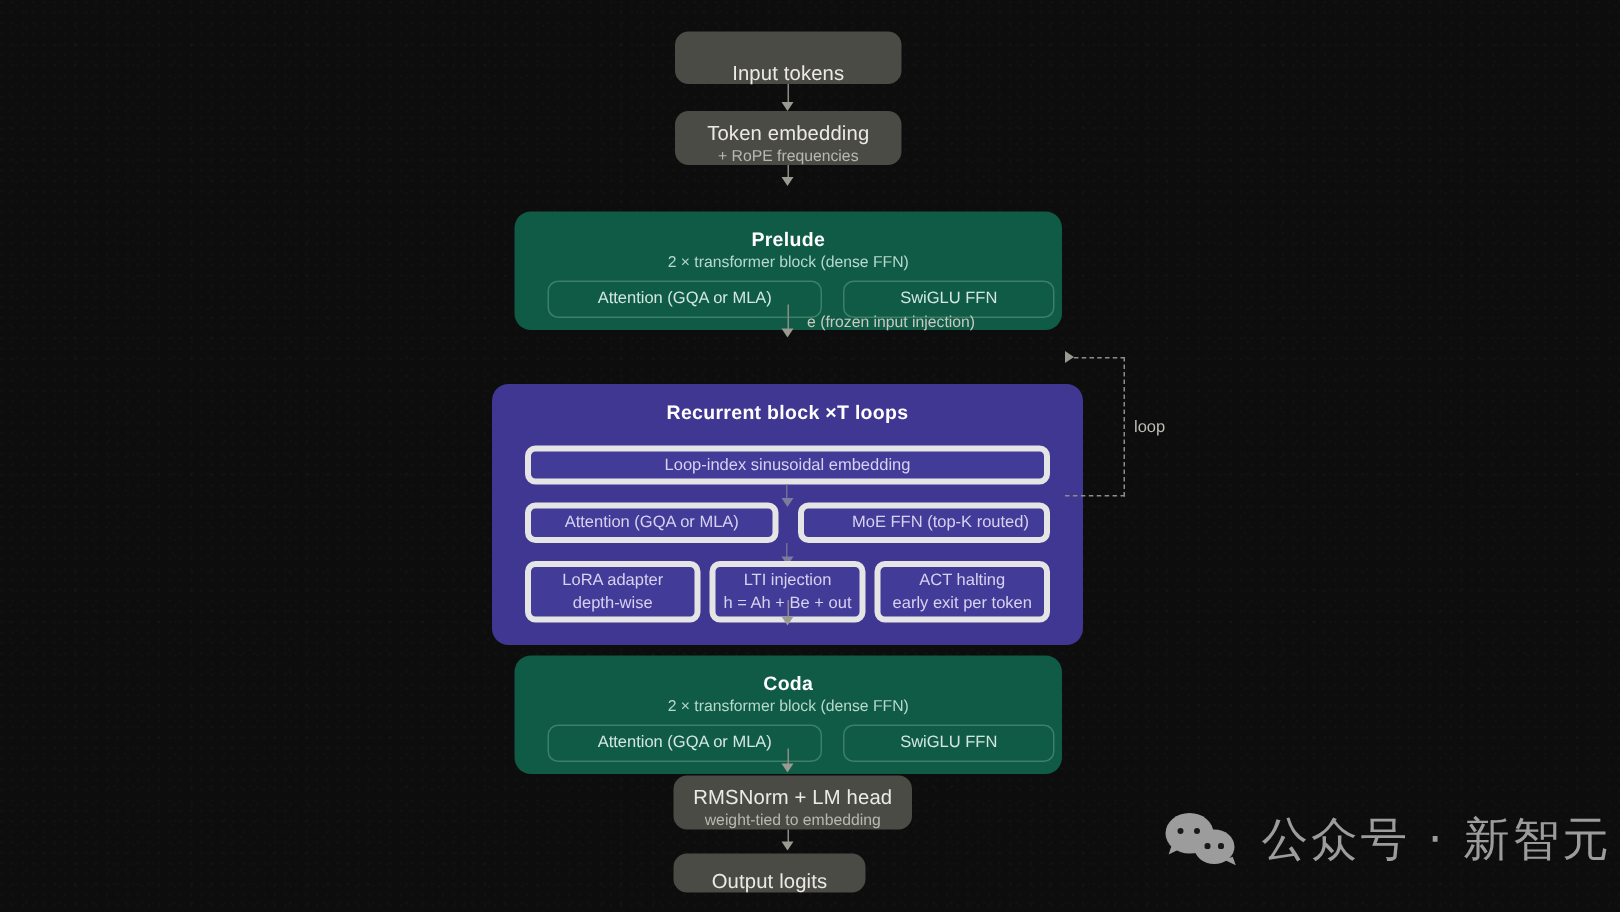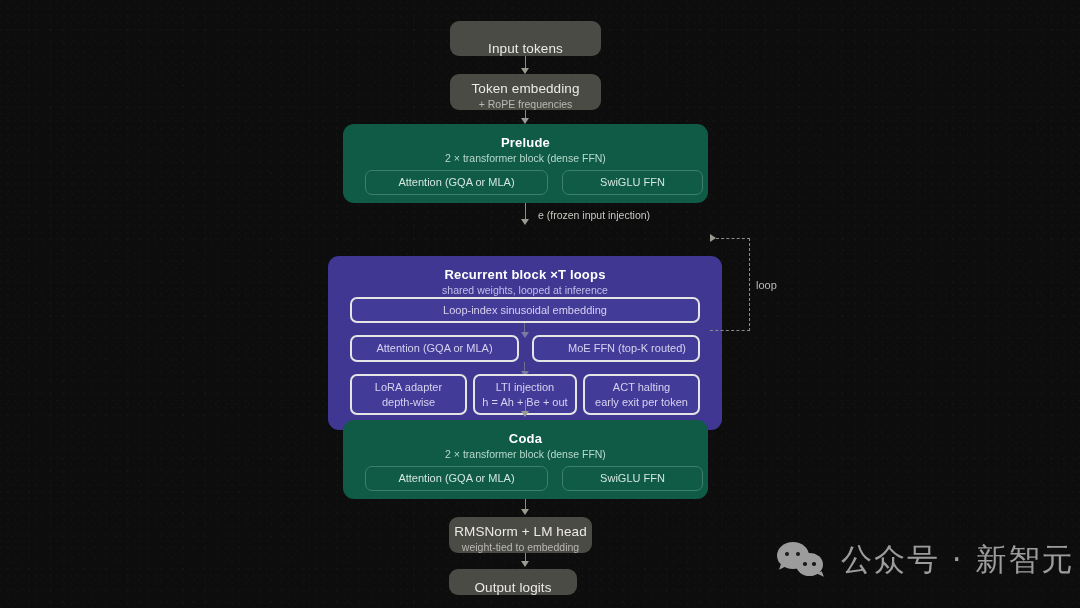--- a/index.html
+++ b/index.html
@@ -46,20 +46,21 @@
   .grey .t2 {
     font-size: 10.5px;
     color: #b9b8b0;
     margin-top: 2px;
   }
 
   
   .green {
     background: #0f5b46;
     border-radius: 11px;
+    margin-top: 17px;
   }
   .purple {
     background: #3f3792;
     border-radius: 11px;
     margin-top: 30px;
   }
   .group-title {
     position: absolute;
     left: 0; right: 0;
     text-align: center;
@@ -89,21 +90,21 @@
     font-size: 11px;
     line-height: 1.35;
   }
   .sub.green-sub {
     background: #0f5b46;
     border: 1px solid #3d7f69;
     color: #d3e7df;
   }
   .sub.purple-sub {
     background: #433b98;
-    border: 2px solid #e5e5e5;
+    border: 4px solid #e5e5e5;
     color: #d6d2f0;
   }
 
   
   .vline {
     position: absolute;
     width: 1.4px;
     background: #8b8b84;
   }
   .arrowhead {
@@ -228,21 +229,20 @@
       <span>SwiGLU FFN</span>
     </div>
   </div>
 
   <div class="vline" style="left:524.5px; top:203px; height:19px;"></div>
   <div class="arrowhead" style="left:521px; top:219px;"></div>
   <div class="edge-label" style="left:538px; top:209px;">e (frozen input injection)</div>
 
   <div class="purple" style="position:absolute; left:328px; top:226px; width:394px; height:174px;">
     <div class="group-title" style="top:11px;">Recurrent block ×T loops</div>
-    <div class="group-sub" style="top:28px;">shared weights, looped at inference</div>
 
     <div class="sub purple-sub" style="left:22px; top:41px; width:350px; height:26px;">
       <span>Loop-index sinusoidal embedding</span>
     </div>
 
     <div class="vline faint" style="left:196px; top:67px; height:11px;"></div>
     <div class="arrowhead faint" style="left:192.5px; top:76px;"></div>
 
     <div class="sub purple-sub" style="left:22px; top:79px; width:169px; height:27px;">
       <span>Attention (GQA or MLA)</span>
@@ -285,21 +285,21 @@
       <span>Attention (GQA or MLA)</span>
     </div>
     <div class="sub green-sub" style="left:219px; top:46px; width:141px; height:25px;">
       <span>SwiGLU FFN</span>
     </div>
   </div>
 
   <div class="vline" style="left:524.5px; top:499px; height:12px;"></div>
   <div class="arrowhead" style="left:521px; top:509px;"></div>
 
-  <div class="node grey" style="left:449px; top:517px; width:143px; height:36px;">
+  <div class="node grey" style="left:449px; top:517px; width:159px; height:36px;">
     <div class="t1">RMSNorm + LM head</div>
     <div class="t2">weight-tied to embedding</div>
   </div>
 
   <div class="vline" style="left:524.5px; top:553px; height:10px;"></div>
   <div class="arrowhead" style="left:521px; top:561px;"></div>
 
   <div class="node grey" style="left:449px; top:569px; width:128px; height:26px;">
     <div class="t1">Output logits</div>
   </div>

